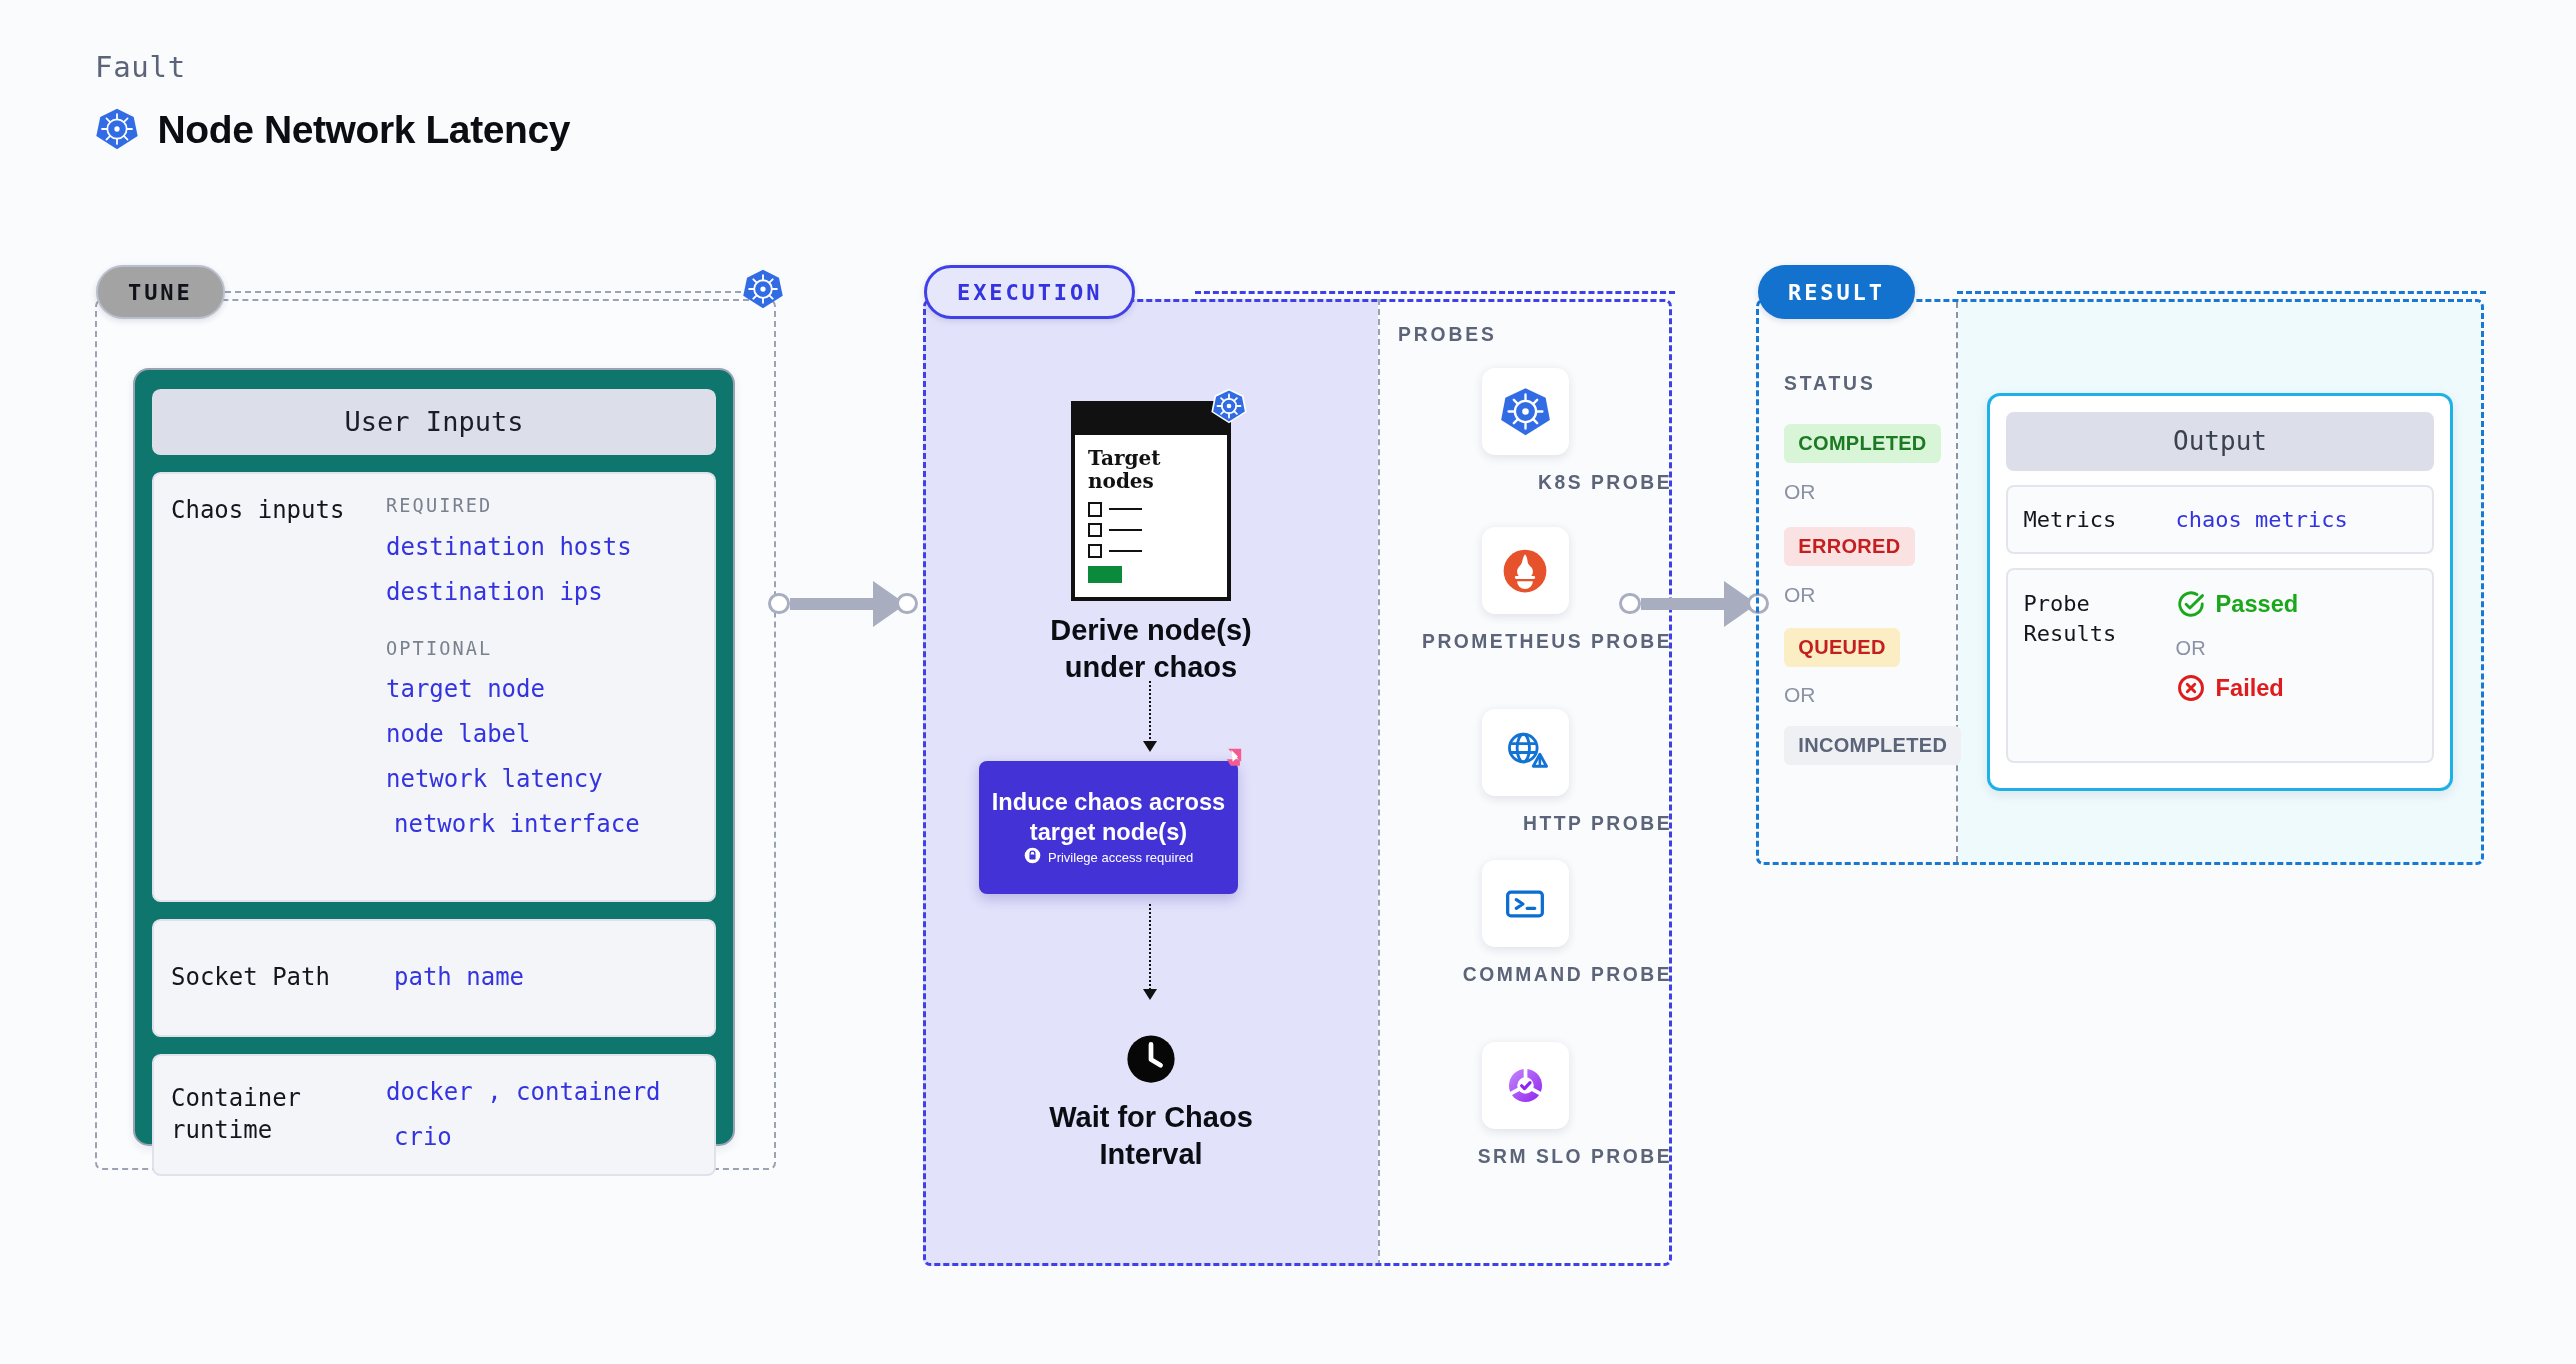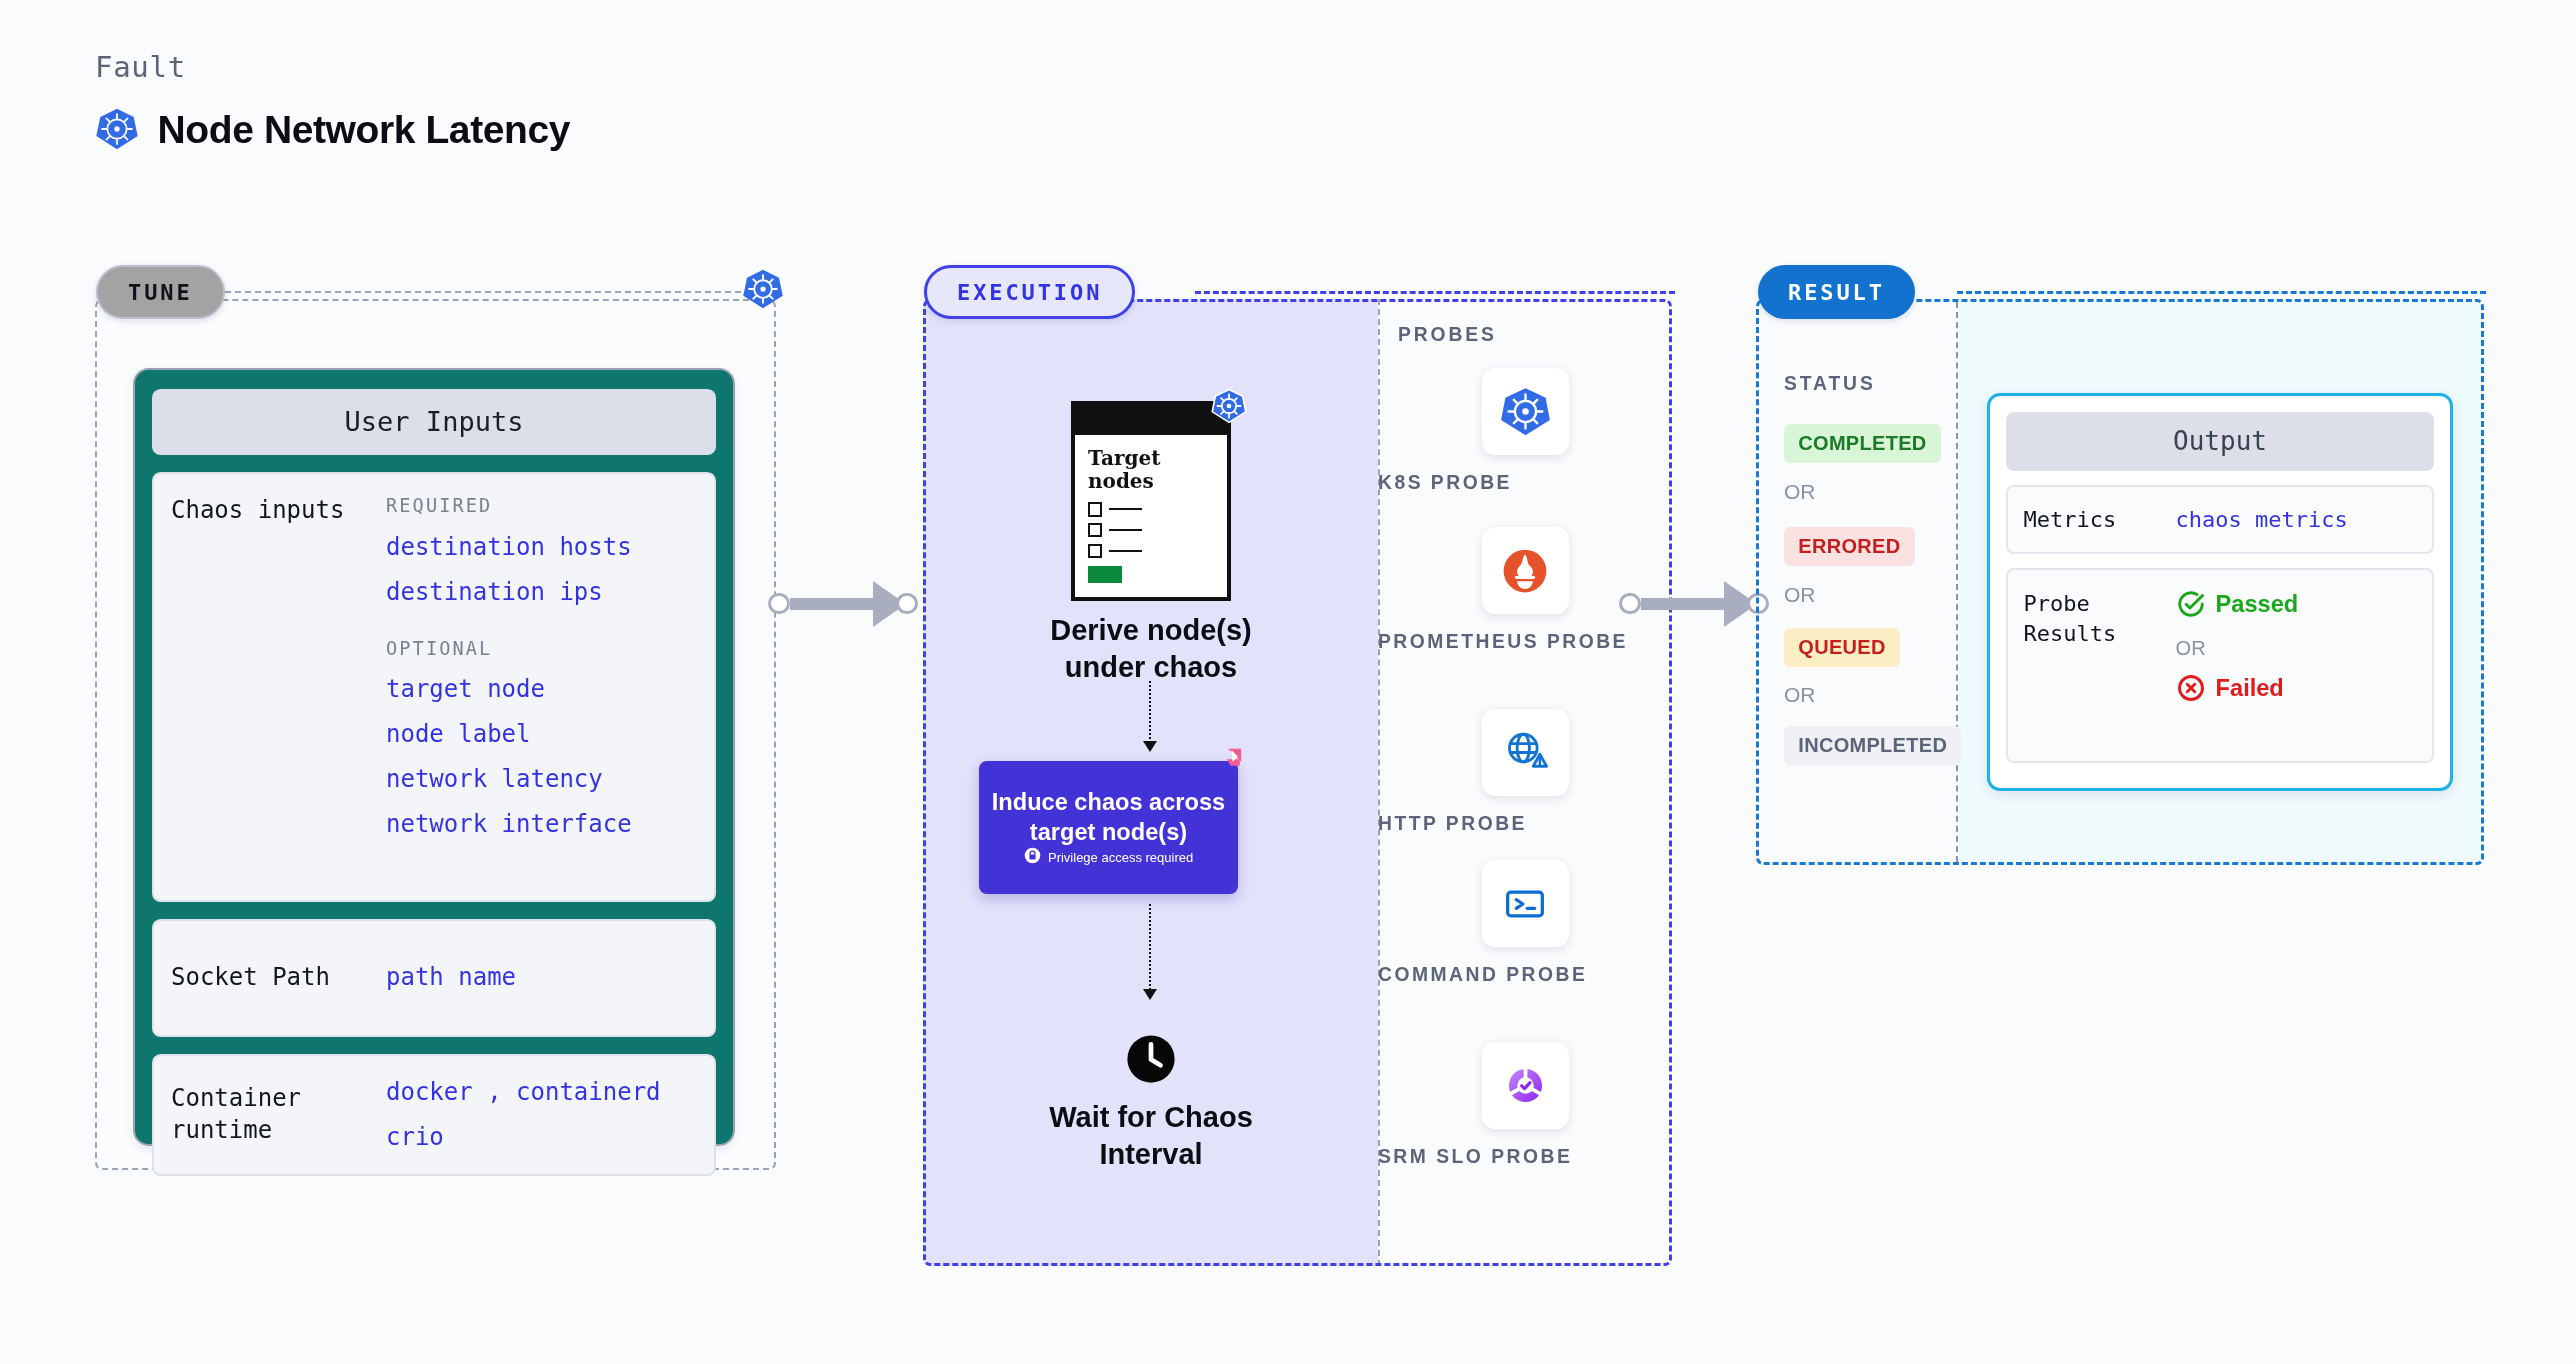--- a/index.html
+++ b/index.html
@@ -62,40 +62,40 @@
   }
   .sc-values { flex: 1; }
   .kicker {
     font-family: "DejaVu Sans Mono", monospace;
     font-size: 18.6px; letter-spacing: 2.1px; color: #79818f; margin-bottom: 15.8px;
   }
   .val {
     font-family: "DejaVu Sans Mono", monospace;
     font-size: 24px; color: #3333e0; line-height: 1.28; margin-bottom: 14.3px;
   }
-  .val:last-child { margin-bottom: 0; }
+  .val:last-child { margin-bottom: 0; margin-left: 8px; }
   .val .sep { color: #3333e0; }
 
   
   #exec-outer { left: 923px; top: 299px; width: 749px; height: 967px;
                 border: 3.6px dashed #4040e8; border-radius: 7.2px; background: transparent; }
   #exec-fill { position: absolute; left: 923px; top: 299px; width: 456px; height: 967px;
                background: #e2e2fb; border-radius: 7.2px 0 0 7.2px; }
   #exec-pill { left: 924px; top: 265px; background: #e7e7fc; border: 3.6px solid #4040e8; color: #3333e0; }
   #exec-dash-line { position: absolute; left: 1195px; top: 291px; width: 480px; height: 0;
                     border-top: 3.6px dashed #4040e8; z-index: 5; }
   #probes-col {
     position: absolute; left: 1378px; top: 299px; width: 294px; height: 967px;
     border-left: 2.1px dashed #9aa2b4; background: #fafbfd; border-radius: 0 7.2px 7.2px 0;
   }
   #probes-title {
     position: absolute; left: 1398px; top: 324px;
     font-size: 19.3px; letter-spacing: 2.9px; color: #5b6478; font-weight: 600;
   }
-  .probe { position: absolute; width: 294px; left: 1378px; text-align: left; }
+  .probe { position: absolute; width: 294px; left: 1378px; text-align: right; }
   .probe-tile {
     width: 87px; height: 87px; margin: 0 auto; background: #fff;
     border-radius: 13px; box-shadow: 0 2.9px 10px rgba(20,25,60,.11);
     display: flex; align-items: center; justify-content: center;
   }
   .probe-label {
     margin-top: 14.3px; font-size: 19.3px; letter-spacing: 2.5px;
     color: #5b6478; font-weight: 600; line-height: 1.45;
   }
 

